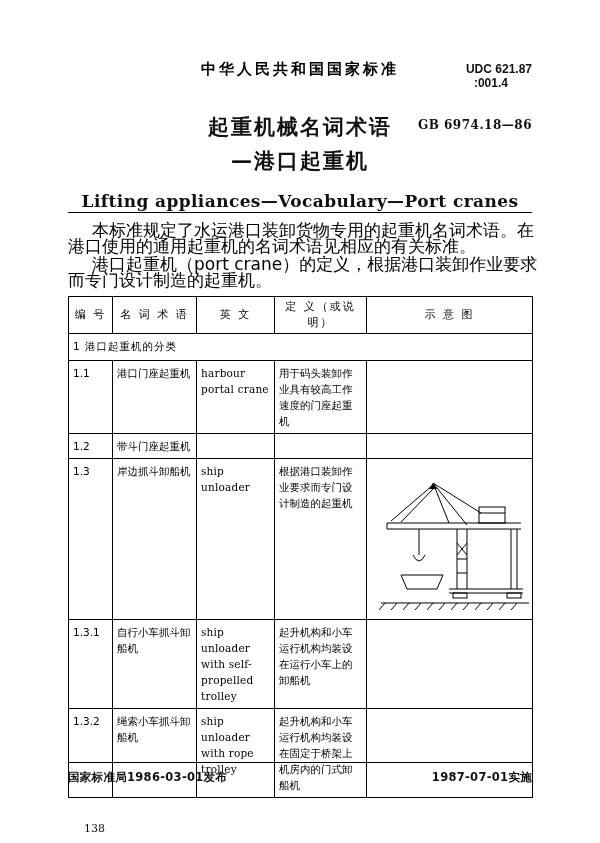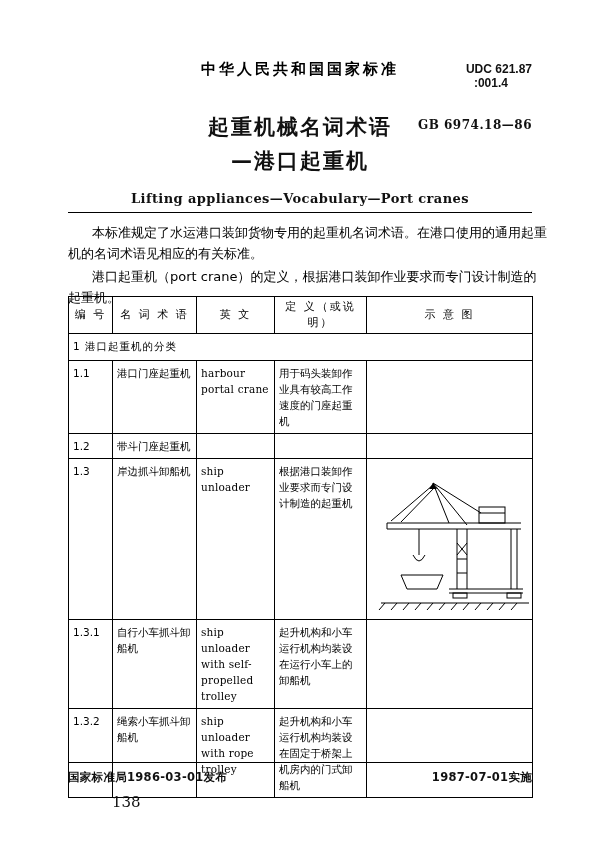--- a/index.html
+++ b/index.html
@@ -65,41 +65,41 @@
   }
   .title2 {
     text-align: center;
     font-size: 21px;
     font-weight: bold;
     margin-top: 6px;
     letter-spacing: 2px;
   }
   .title-en {
     text-align: center;
-    font-size: 13px;
+    font-size: 17px;
     font-weight: bold;
     font-family: "DejaVu Serif", serif;
     margin-top: 16px;
     letter-spacing: 0.4px;
   }
   .rule {
     position: absolute;
     left: 68px;
     right: 68px;
     top: 212px;
     border-top: 1.6px solid #000;
   }
   
   .intro {
     position: absolute;
     left: 68px;
     right: 52px;
     top: 222px;
-    font-size: 13px;
-    line-height: 21px;
+    font-size: 17px;
+    line-height: 16px;
     color: #000;
   }
   .intro p {
     margin: 0 0 2px 0;
     text-indent: 24px;
   }
   
   .tbl-wrap {
     position: absolute;
     left: 68px;
@@ -180,24 +180,23 @@
     float: left;
     letter-spacing: 0.3px;
   }
   .footer .right {
     float: right;
     letter-spacing: 0.3px;
   }
   .pageno {
     position: absolute;
     left: 84px;
-    top: 793px;
-    font-size: 15px;
-    font-family: "DejaVu Serif", serif;
-    margin-left: 28px;
+    top: 822px;
+    font-size: 11px;
+    font-family: "DejaVu Serif", serif;
   }
   .cjk { font-family: "DejaVu Sans", sans-serif; }
 </style>
 </head>
 <body>
 
 <div class="page">
 
   <div class="header">
     <div class="nat-std cjk">中华人民共和国国家标准</div>

